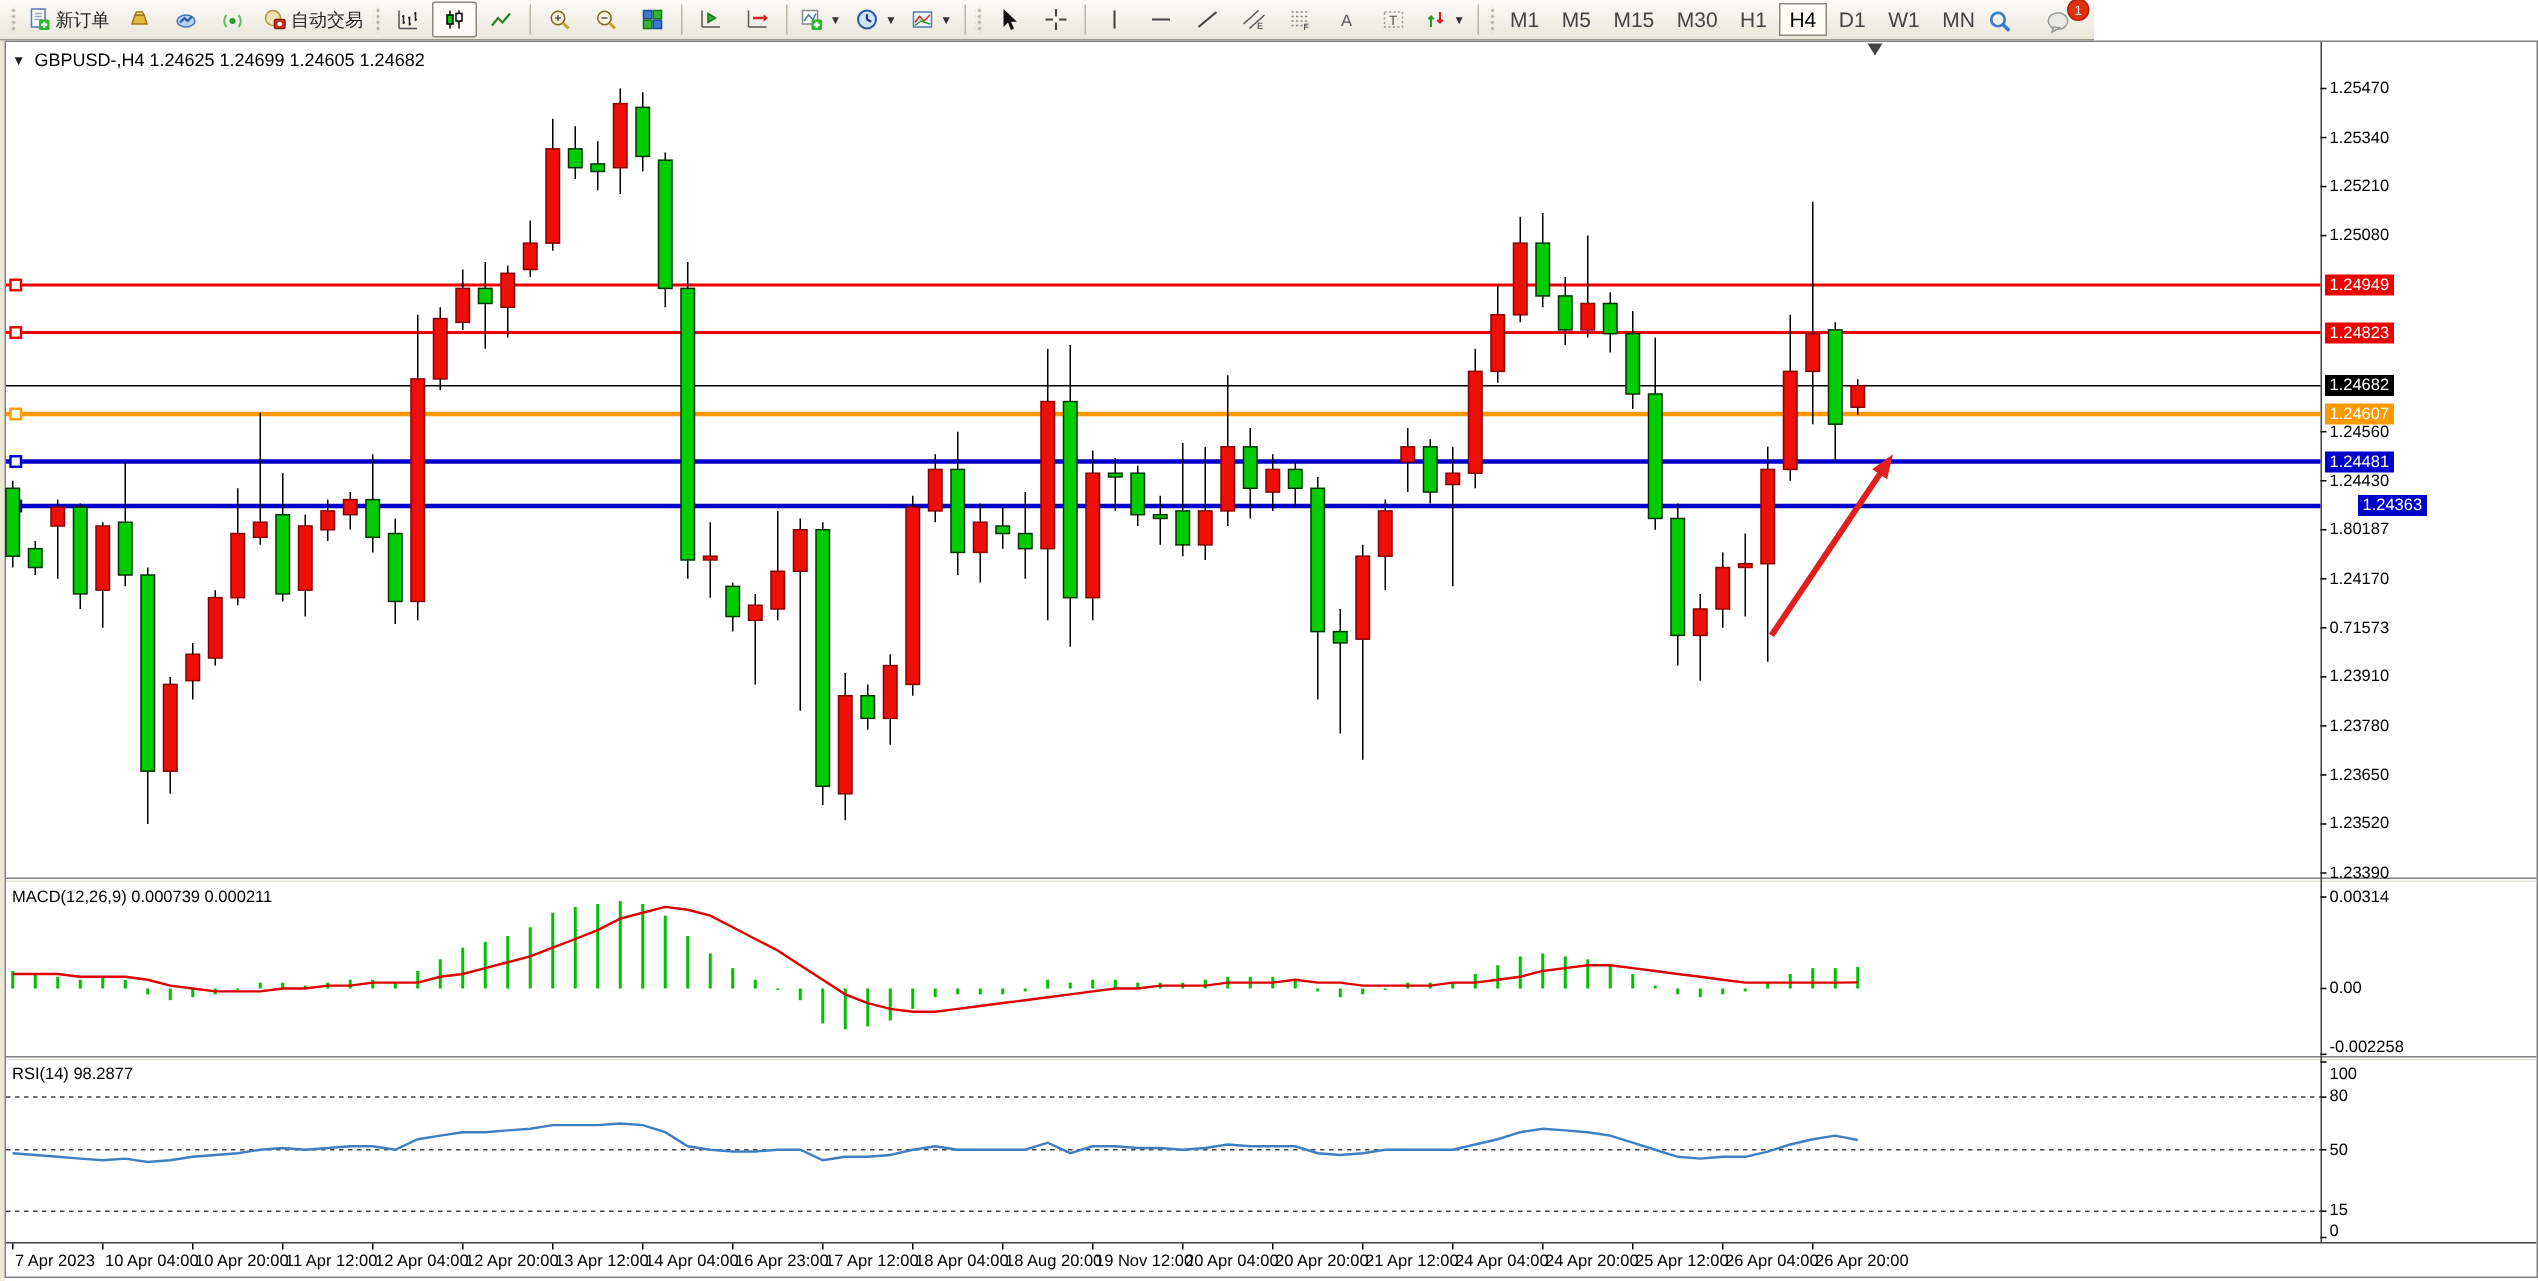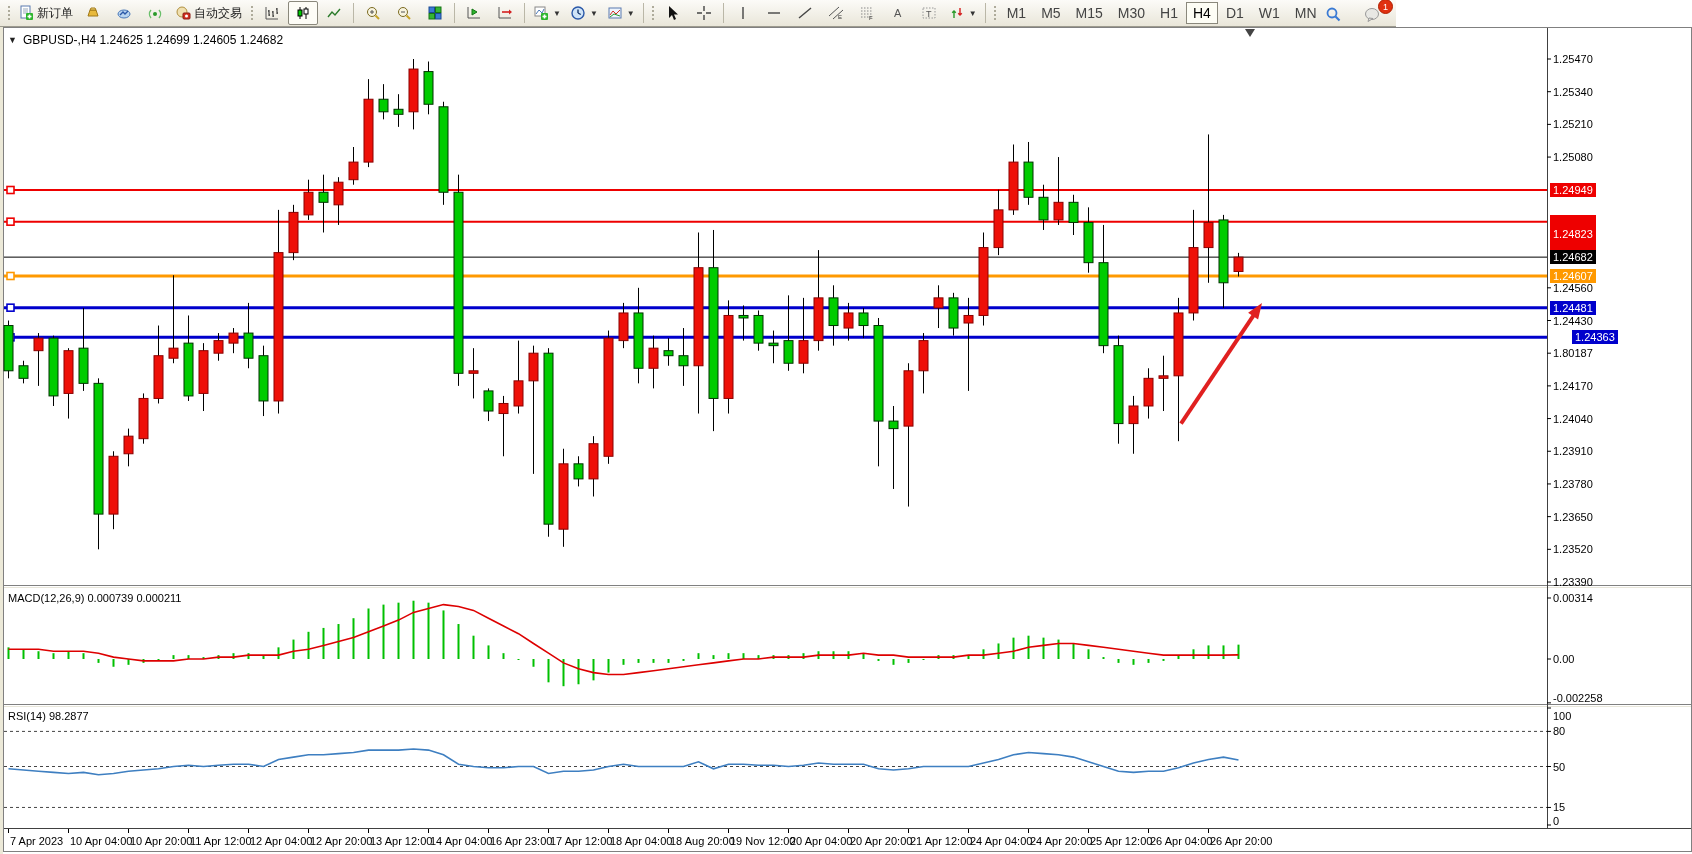--- a/index.html
+++ b/index.html
@@ -568,34 +568,34 @@
       <line x1="848.5" y1="829" x2="848.5" y2="833" stroke="#000"></line>
       <line x1="908.5" y1="829" x2="908.5" y2="833" stroke="#000"></line>
       <line x1="968.5" y1="829" x2="968.5" y2="833" stroke="#000"></line>
       <line x1="1028.5" y1="829" x2="1028.5" y2="833" stroke="#000"></line>
       <line x1="1088.5" y1="829" x2="1088.5" y2="833" stroke="#000"></line>
       <line x1="1148.5" y1="829" x2="1148.5" y2="833" stroke="#000"></line>
       <line x1="1208.5" y1="829" x2="1208.5" y2="833" stroke="#000"></line>
     </svg>
   <div id="labels">
       <div class="axis-label" style="left: 1550px; top: 183.001px; background: rgb(238, 0, 0); color: rgb(255, 255, 255); padding: 0px 3px;">1.24949</div>
-      <div class="axis-label" style="left: 1550px; top: 214.683px; background: rgb(238, 0, 0); color: rgb(255, 255, 255); padding: 12px 3px;">1.24823</div>
+      <div class="axis-label" style="left: 1550px; top: 214.683px; background: rgb(238, 0, 0); color: rgb(255, 255, 255); padding: 0px 3px;">1.24823</div>
       <div class="axis-label" style="left: 1550px; top: 250.137px; background: rgb(0, 0, 0); color: rgb(255, 255, 255); padding: 0px 3px;">1.24682</div>
       <div class="axis-label" style="left: 1550px; top: 268.995px; background: rgb(255, 153, 0); color: rgb(255, 255, 255); padding: 0px 3px;">1.24607</div>
       <div class="axis-label" style="left: 1550px; top: 300.676px; background: rgb(0, 0, 204); color: rgb(255, 255, 255); padding: 0px 3px;">1.24481</div>
       <div class="axis-label" style="left: 1550px; top: 330.347px; background: rgb(0, 0, 204); color: rgb(255, 255, 255); padding: 0px 3px; margin-left: 22px;">1.24363</div>
       <div class="axis-label" style="left: 1553px; top: 52px;">1.25470</div>
       <div class="axis-label" style="left: 1553px; top: 84.6875px;">1.25340</div>
       <div class="axis-label" style="left: 1553px; top: 117.375px;">1.25210</div>
       <div class="axis-label" style="left: 1553px; top: 150.062px;">1.25080</div>
       <div class="axis-label" style="left: 1553px; top: 280.812px;">1.24560</div>
       <div class="axis-label" style="left: 1553px; top: 313.5px;">1.24430</div>
       <div class="axis-label" style="left: 1553px; top: 346.187px;">1.80187</div>
       <div class="axis-label" style="left: 1553px; top: 378.875px;">1.24170</div>
-      <div class="axis-label" style="left: 1553px; top: 411.562px;">1.24040</div>
+      <div class="axis-label" style="left: 1553px; top: 411.562px;">0.71573</div>
       <div class="axis-label" style="left: 1553px; top: 444.25px;">1.23910</div>
       <div class="axis-label" style="left: 1553px; top: 476.937px;">1.23780</div>
       <div class="axis-label" style="left: 1553px; top: 509.625px;">1.23650</div>
       <div class="axis-label" style="left: 1553px; top: 542.312px;">1.23520</div>
       <div class="axis-label" style="left: 1553px; top: 575px;">1.23390</div>
       <div class="axis-label" style="left: 1553px; top: 591px;">0.00314</div>
       <div class="axis-label" style="left: 1553px; top: 652px;">0.00</div>
       <div class="axis-label" style="left: 1553px; top: 691px;">-0.002258</div>
       <div class="axis-label" style="left: 1553px; top: 709px;">100</div>
       <div class="axis-label" style="left: 1553px; top: 724.4px;">80</div>

